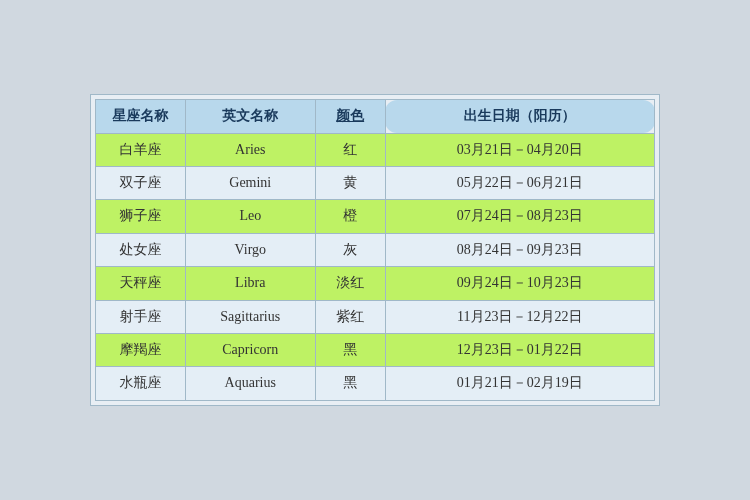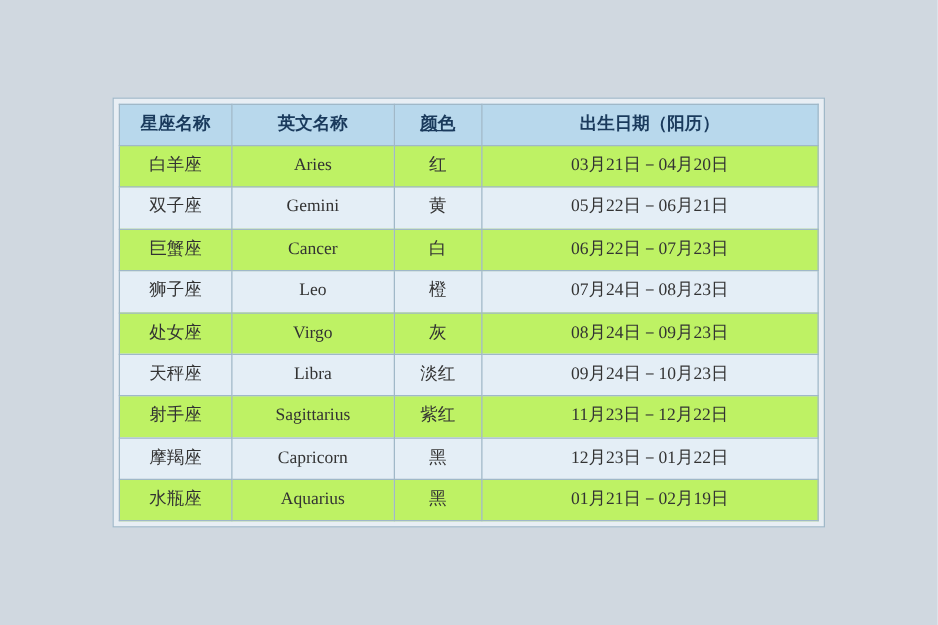--- a/index.html
+++ b/index.html
@@ -37,21 +37,21 @@
     }
     tbody tr {
       background-color: #bef264;
     }
     tbody tr:nth-child(even) {
       background-color: #e4eef6;
     }
     .col-cn { width: 90px; }
     .col-en { width: 130px; font-family: Liberation Mono, monospace; }
     .col-color { width: 70px; text-decoration: underline; }
-    .col-date { width: 270px; }
+    .col-date { width: 270px; border-radius: 12px; }
   </style>
 </head>
 <body>
 
 <div class="table-container">
   <table>
     <thead>
       <tr>
         <th class="col-cn">星座名称</th>
         <th class="col-en">英文名称</th>
@@ -64,26 +64,20 @@
           <td>白羊座</td>
           <td>Aries</td>
           <td>红</td>
           <td>03月21日－04月20日</td>
         </tr>
         <tr>
           <td>双子座</td>
           <td>Gemini</td>
           <td>黄</td>
           <td>05月22日－06月21日</td>
-        </tr>
-        <tr>
-          <td>巨蟹座</td>
-          <td>Cancer</td>
-          <td>白</td>
-          <td>06月22日－07月23日</td>
         </tr>
         <tr>
           <td>狮子座</td>
           <td>Leo</td>
           <td>橙</td>
           <td>07月24日－08月23日</td>
         </tr>
         <tr>
           <td>处女座</td>
           <td>Virgo</td>

